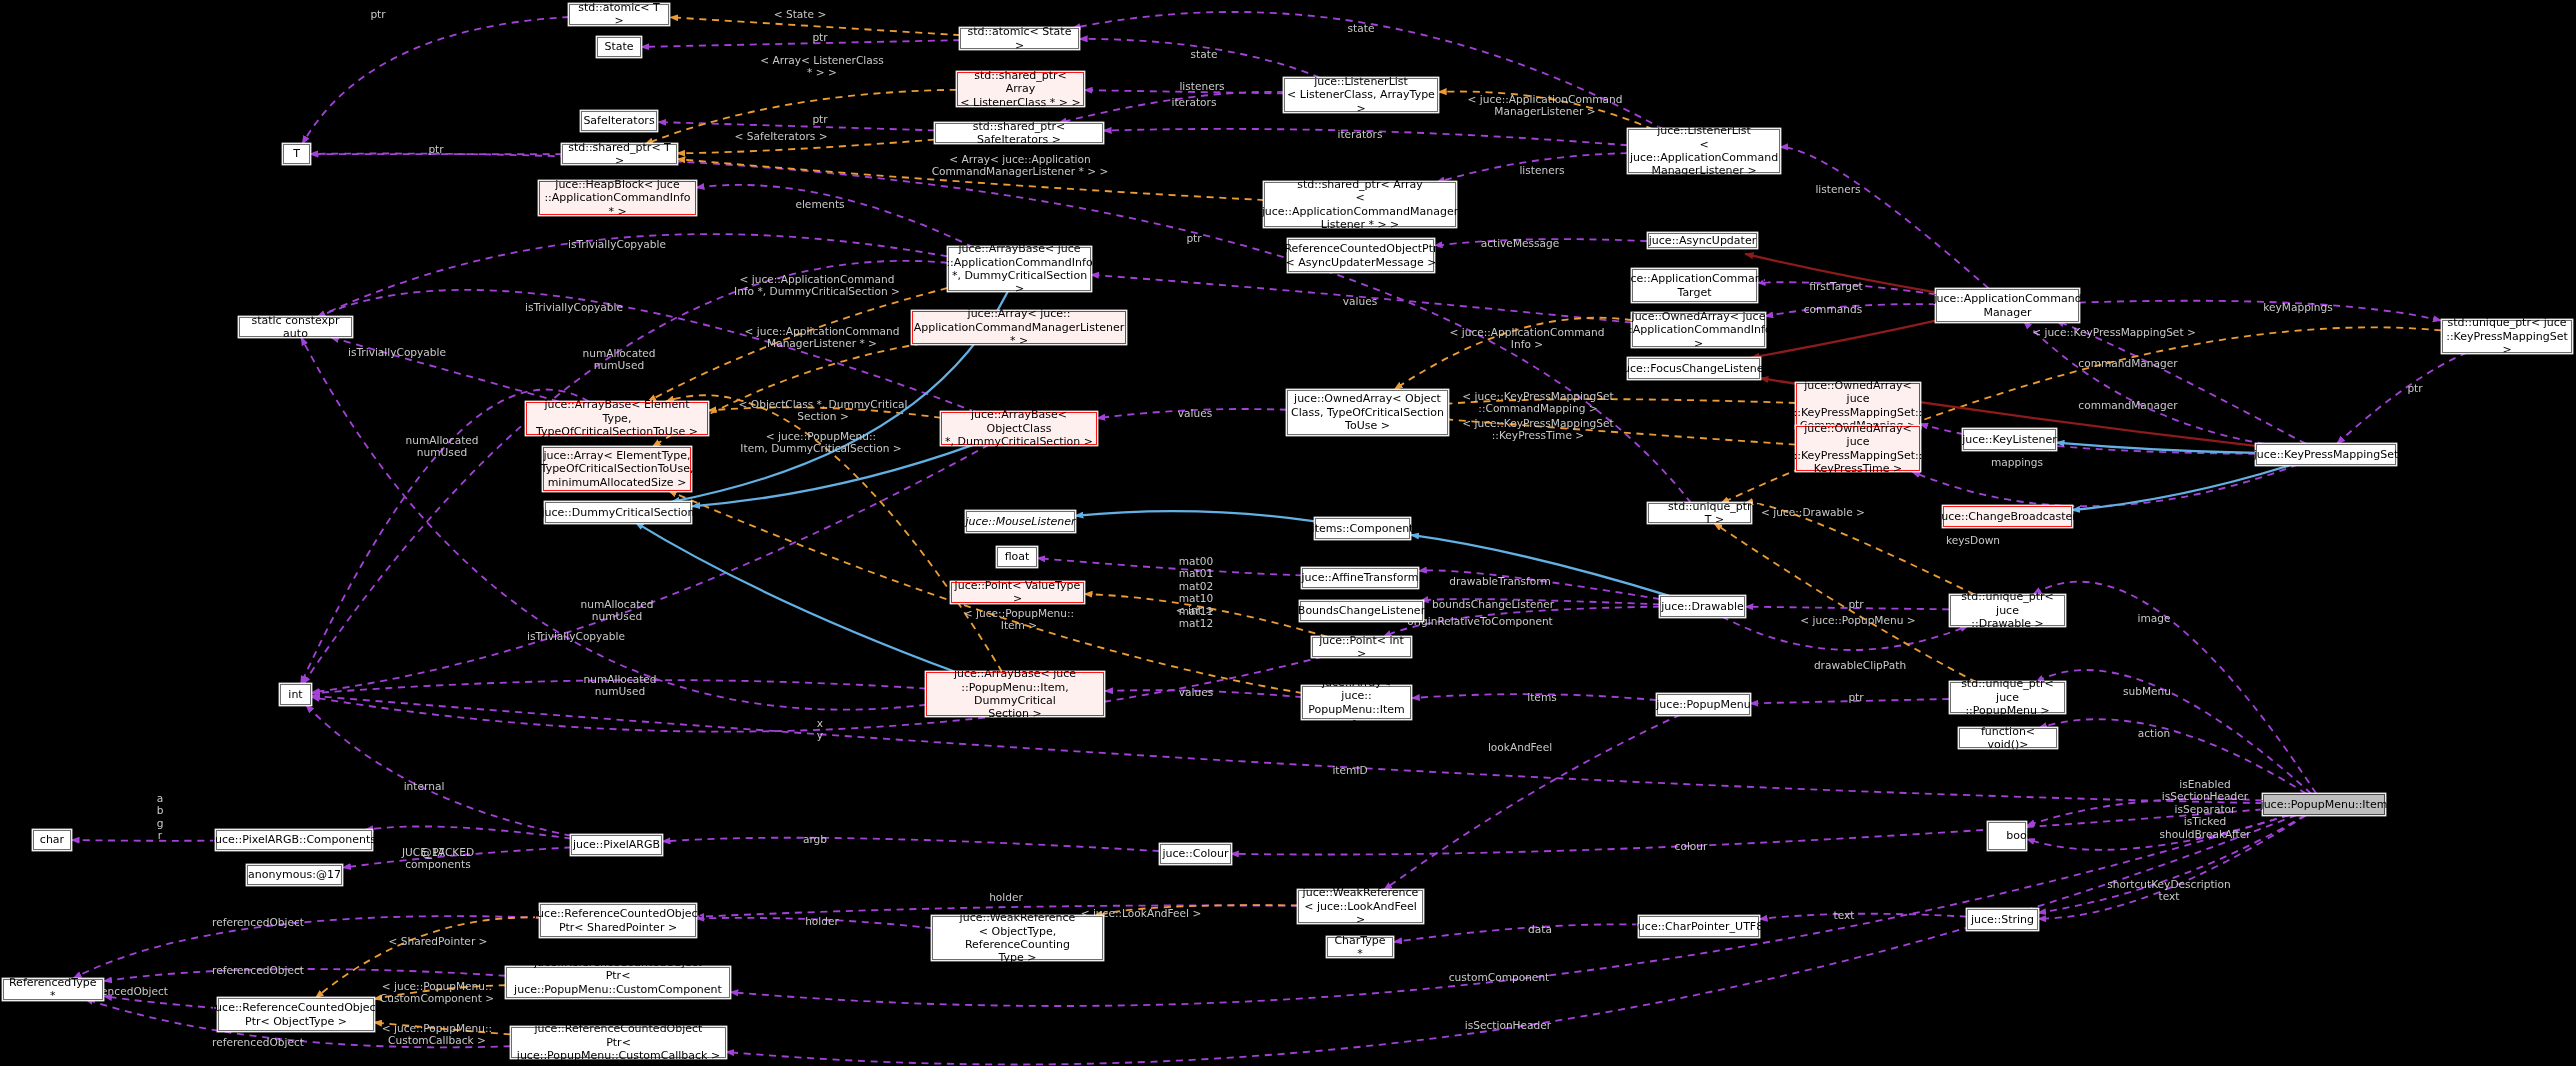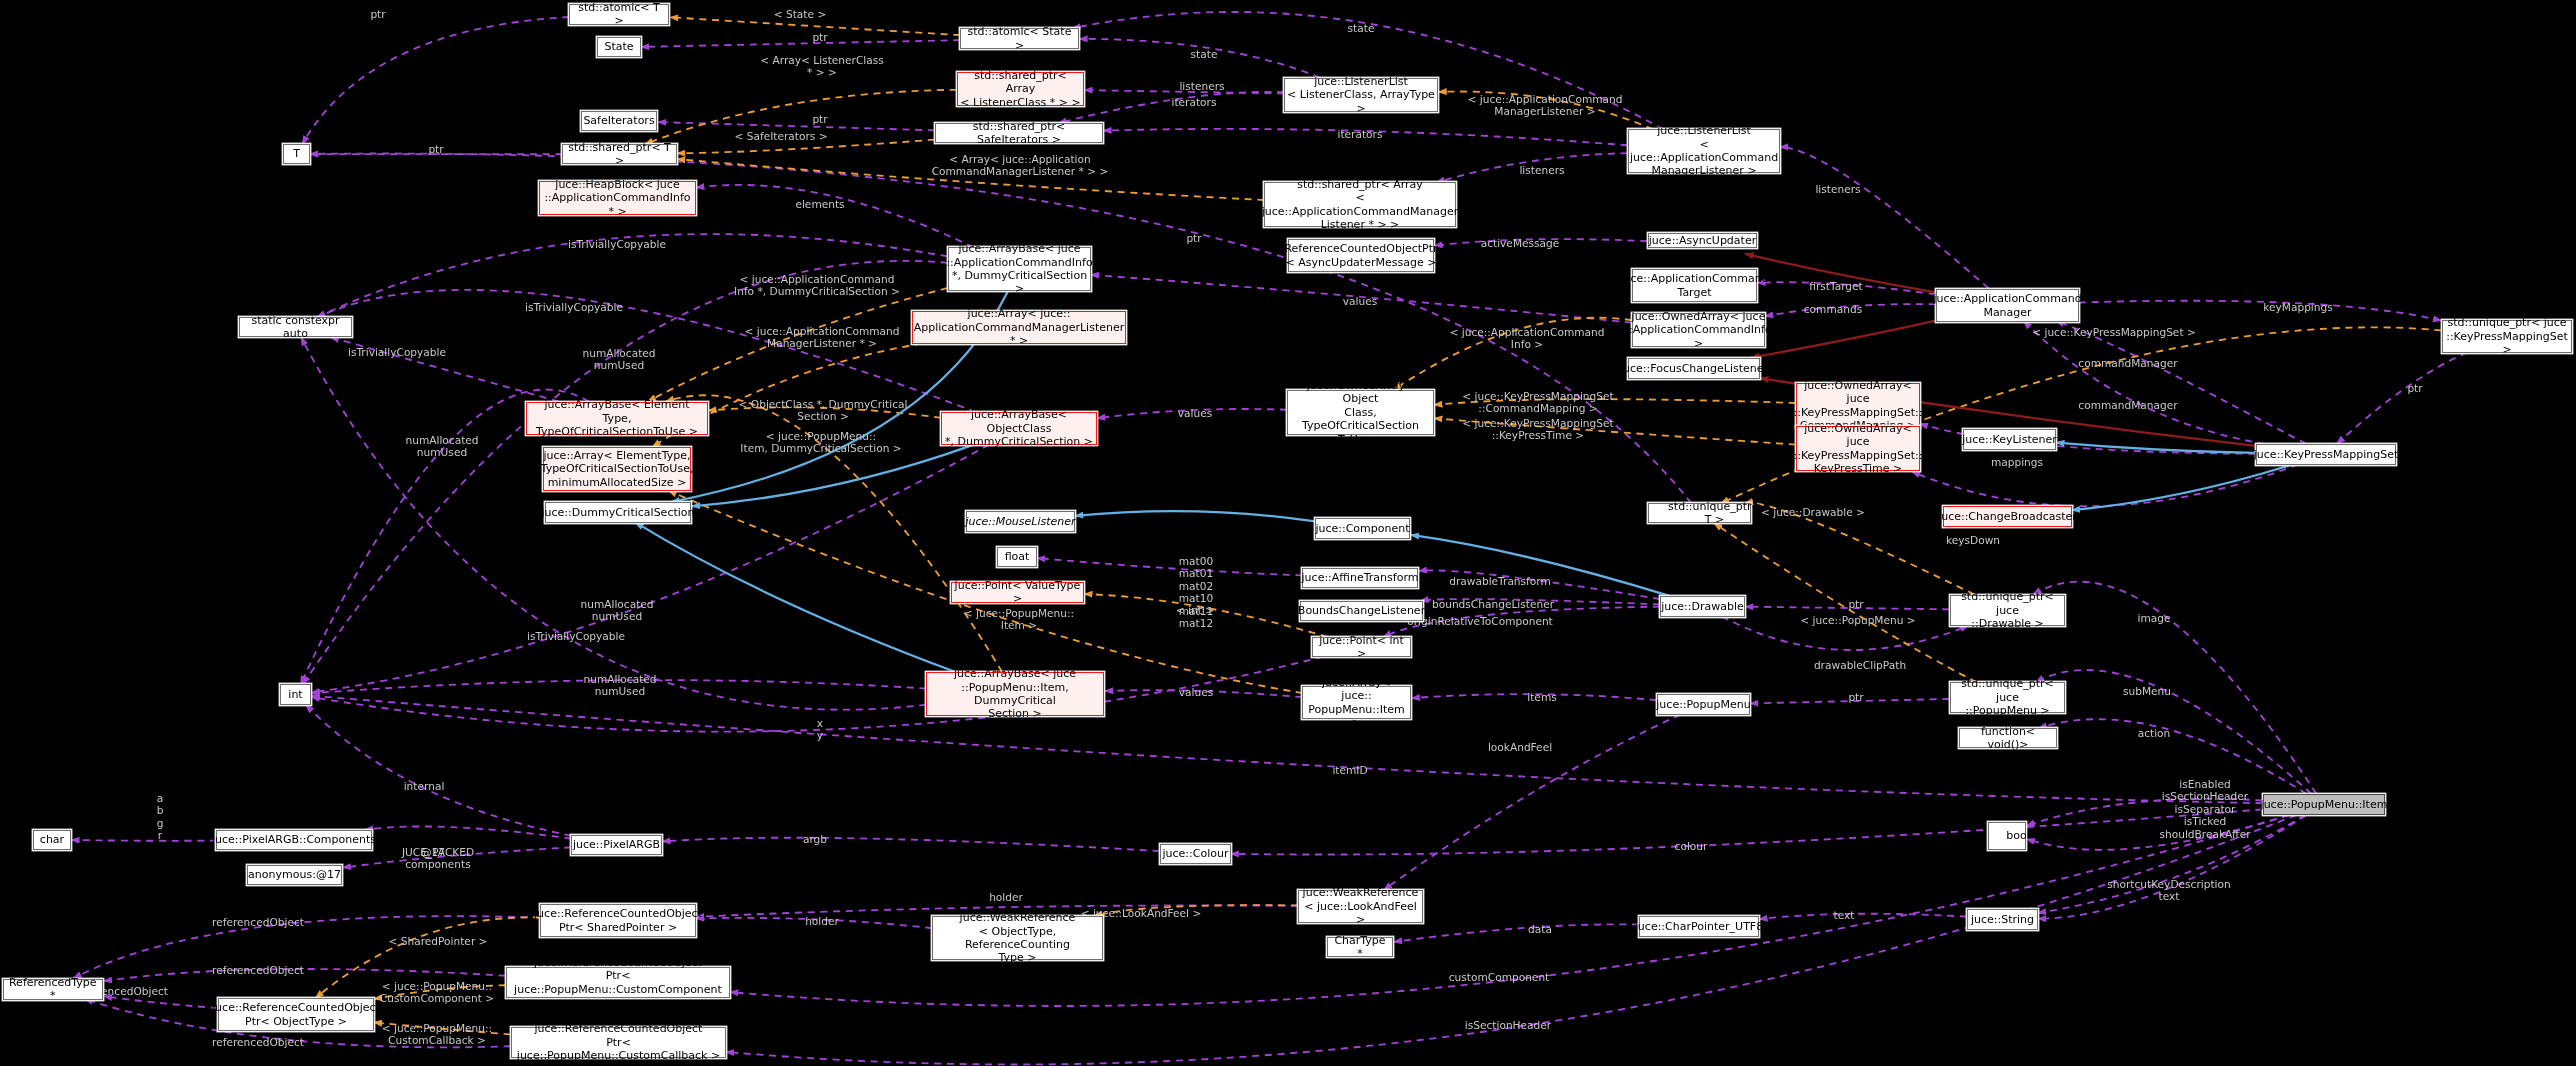--- a/index.html
+++ b/index.html
@@ -286,21 +286,21 @@
       <div class="node" style="left: 1936px; top: 289px; width: 143px; height: 33px;">juce::ApplicationCommand
 Manager</div>
       <div class="node" style="left: 1632px; top: 313px; width: 133px; height: 34px;">juce::OwnedArray&lt; juce
 ::ApplicationCommandInfo &gt;</div>
       <div class="node r" style="left: 912px; top: 311px; width: 214px; height: 33px;">juce::Array&lt; juce::
 ApplicationCommandManagerListener * &gt;</div>
       <div class="node" style="left: 239px; top: 317px; width: 113px; height: 20px;">static constexpr auto</div>
       <div class="node" style="left: 1628px; top: 358px; width: 132px; height: 20.5px;">juce::FocusChangeListener</div>
       <div class="node" style="left: 2442px; top: 320px; width: 130px; height: 33px;">std::unique_ptr&lt; juce
 ::KeyPressMappingSet &gt;</div>
-      <div class="node" style="left: 1287px; top: 390px; width: 147px; height: 45px;">juce::OwnedArray&lt; Object
+      <div class="node" style="left: 1287px; top: 390px; width: 161px; height: 45px;">juce::OwnedArray&lt; Object
 Class, TypeOfCriticalSection
 ToUse &gt;</div>
       <div class="node r" style="left: 1796px; top: 383px; width: 124px; height: 45px;">juce::OwnedArray&lt; juce
 ::KeyPressMappingSet::
 CommandMapping &gt;</div>
       <div class="node r" style="left: 526px; top: 402px; width: 182px; height: 33px;">juce::ArrayBase&lt; Element
 Type, TypeOfCriticalSectionToUse &gt;</div>
       <div class="node r" style="left: 941px; top: 412px; width: 156px; height: 33px;">juce::ArrayBase&lt; ObjectClass
 *, DummyCriticalSection &gt;</div>
       <div class="node" style="left: 1963px; top: 429px; width: 93px; height: 20.5px;">juce::KeyListener</div>
@@ -308,21 +308,21 @@
 ::KeyPressMappingSet::
 KeyPressTime &gt;</div>
       <div class="node r" style="left: 543px; top: 447px; width: 148px; height: 44px;">juce::Array&lt; ElementType,
 TypeOfCriticalSectionToUse,
 minimumAllocatedSize &gt;</div>
       <div class="node" style="left: 2256px; top: 444px; width: 140px; height: 20.5px;">juce::KeyPressMappingSet</div>
       <div class="node" style="left: 545px; top: 502px; width: 146px; height: 20.5px;">juce::DummyCriticalSection</div>
       <div class="node" style="left: 1648px; top: 503px; width: 103px; height: 20px; padding-left: 32px;">std::unique_ptr&lt; T &gt;</div>
       <div class="node r" style="left: 1943px; top: 506px; width: 129px; height: 21px;">juce::ChangeBroadcaster</div>
       <div class="node" style="left: 966px; top: 511px; width: 109px; height: 20.5px; font-style: italic;">juce::MouseListener</div>
-      <div class="node" style="left: 1315px; top: 518px; width: 95px; height: 20.5px;">juce::Component</div>
+      <div class="node" style="left: 1315px; top: 518px; width: 95px; height: 20.5px;">items::Component</div>
       <div class="node" style="left: 997px; top: 547px; width: 40px; height: 20px;">float</div>
       <div class="node r" style="left: 951px; top: 582px; width: 133px; height: 20.5px;">juce::Point&lt; ValueType &gt;</div>
       <div class="node" style="left: 1302px; top: 568px; width: 116px; height: 20px;">juce::AffineTransform</div>
       <div class="node" style="left: 1660px; top: 596px; width: 85px; height: 20.5px;">juce::Drawable</div>
       <div class="node" style="left: 1300px; top: 601px; width: 123px; height: 20px;">BoundsChangeListener</div>
       <div class="node" style="left: 1950px; top: 595px; width: 115px; height: 31px;">std::unique_ptr&lt; juce
 ::Drawable &gt;</div>
       <div class="node" style="left: 1312px; top: 637px; width: 99px; height: 20px;">juce::Point&lt; int &gt;</div>
       <div class="node" style="left: 280px; top: 684px; width: 31px; height: 20.5px;">int</div>
       <div class="node r" style="left: 926px; top: 672px; width: 178px; height: 44px;">juce::ArrayBase&lt; juce

